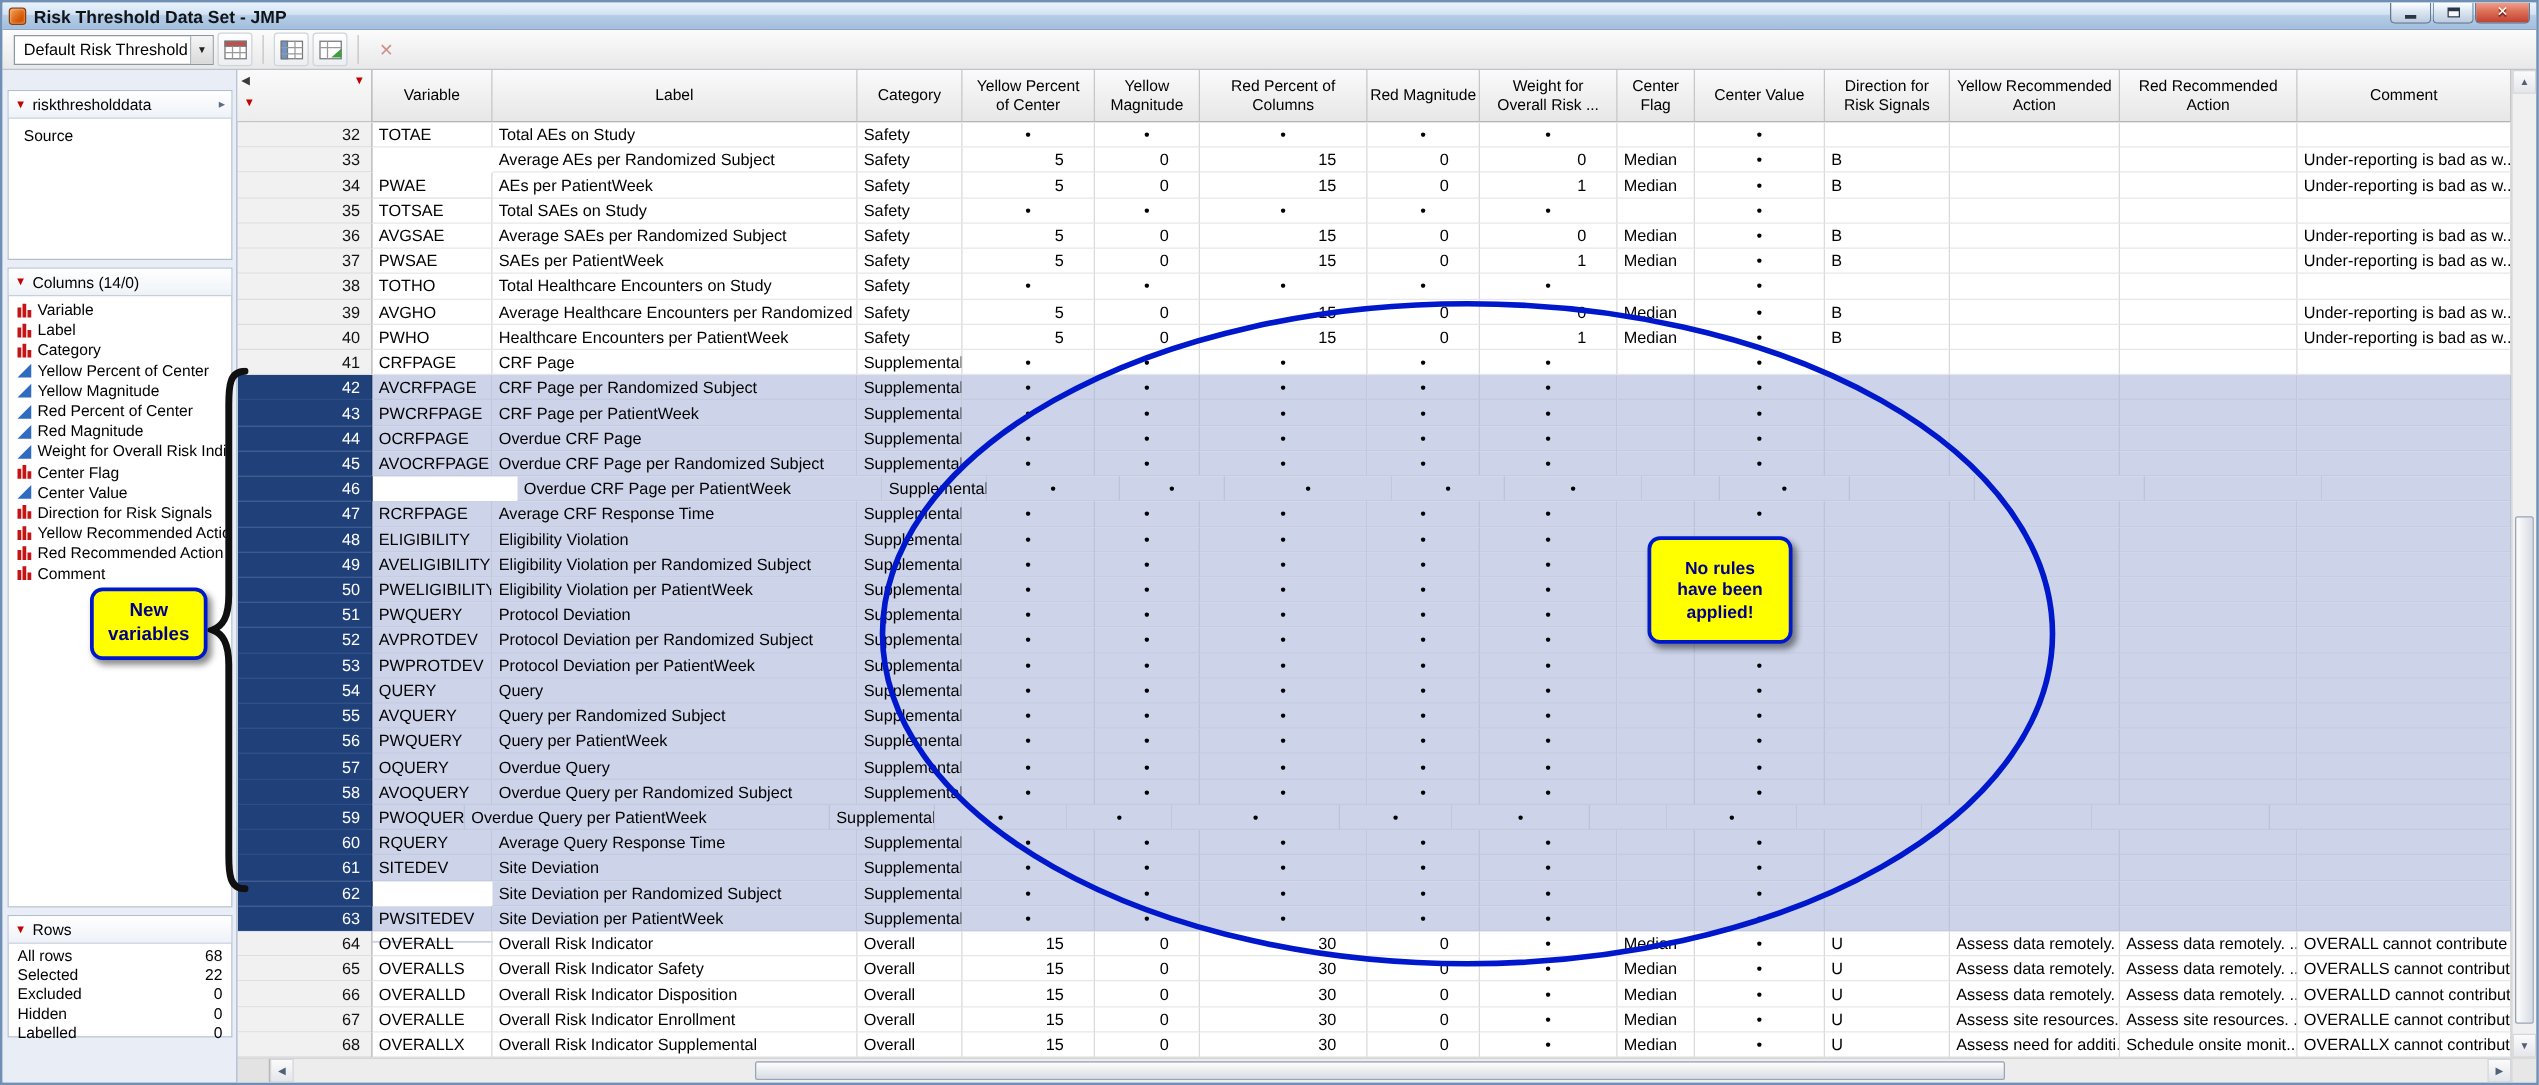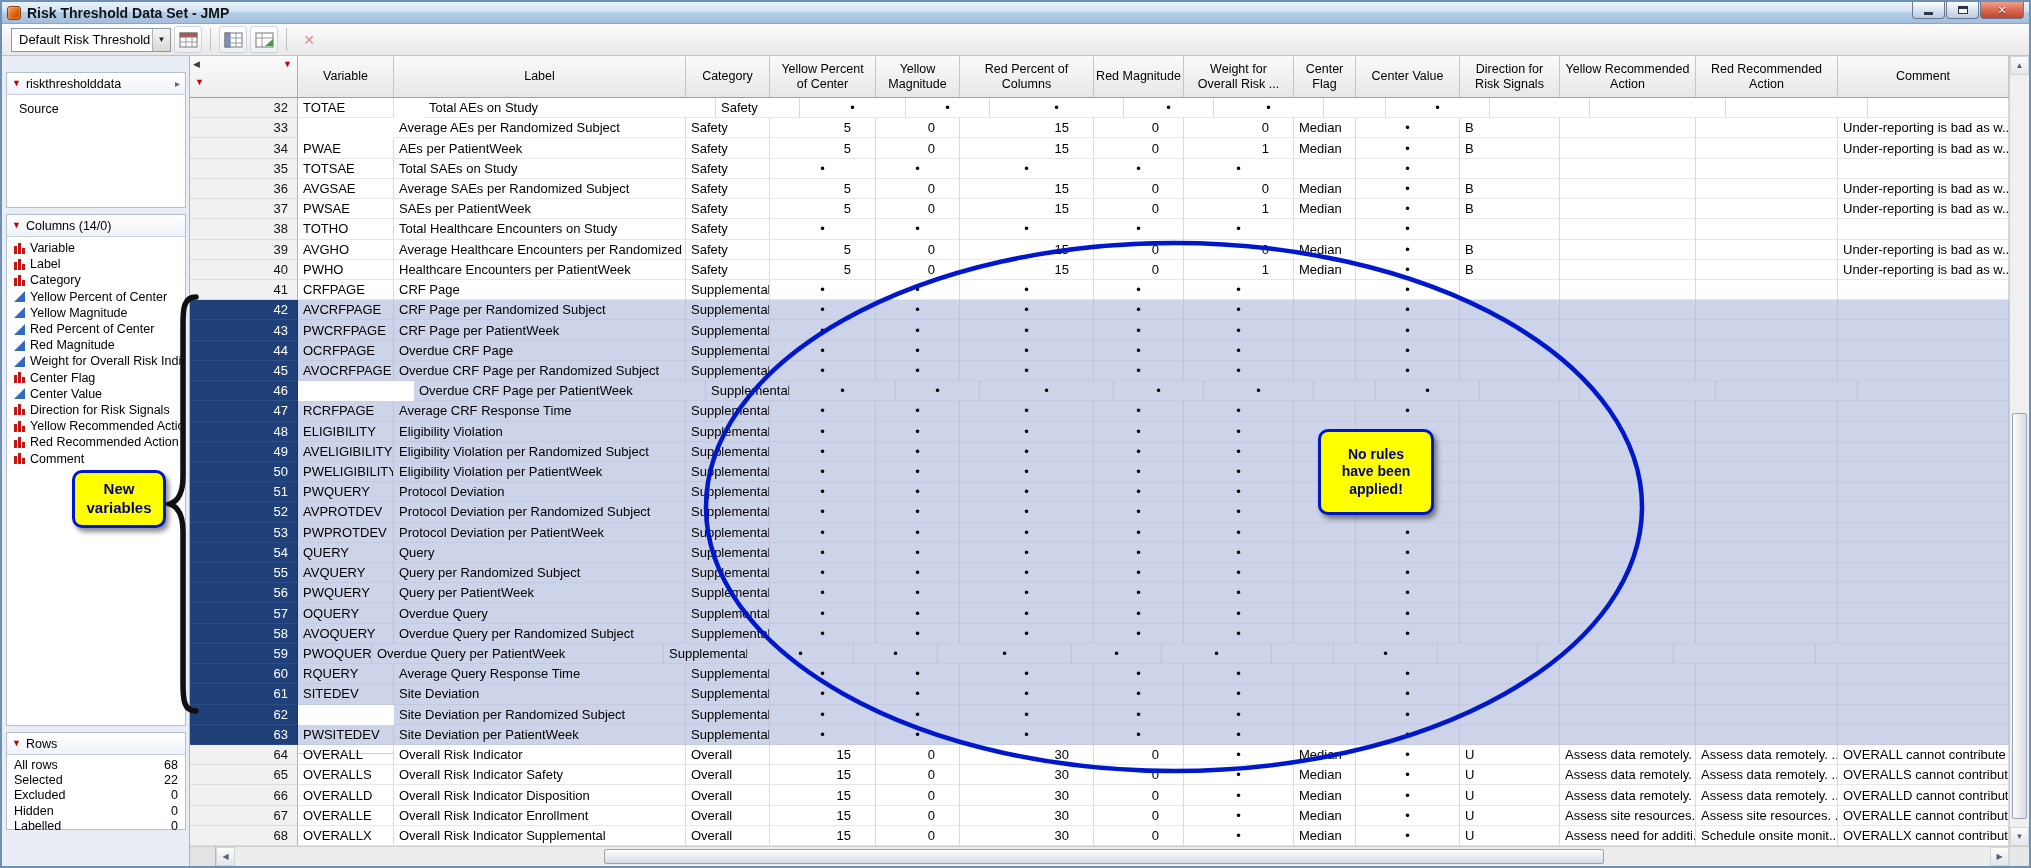--- a/index.html
+++ b/index.html
@@ -356,21 +356,21 @@
 Action</div>
                 <div class="hcell" style="width: 142px;">Red Recommended
 Action</div>
                 <div class="hcell" style="width: 160px; flex: 1 1 auto;">Comment</div>
               </div>
           </div>
           <div class="tbody">
               <div class="trow">
                 <div class="cell rownum">32</div>
                 <div class="cell" style="width: 96px;">TOTAE</div>
-                <div class="cell" style="width: 292px; margin-left: 30px;">Total AEs on Study</div>
+                <div class="cell" style="width: 292px;">Total AEs on Study</div>
                 <div class="cell" style="width: 84px;">Safety</div>
                 <div class="cell dot" style="width: 106px;">•</div>
                 <div class="cell dot" style="width: 84px;">•</div>
                 <div class="cell dot" style="width: 134px;">•</div>
                 <div class="cell dot" style="width: 90px;">•</div>
                 <div class="cell dot" style="width: 110px;">•</div>
                 <div class="cell" style="width: 62px;"></div>
                 <div class="cell dot" style="width: 104px;">•</div>
                 <div class="cell" style="width: 100px;"></div>
                 <div class="cell" style="width: 136px;"></div>

